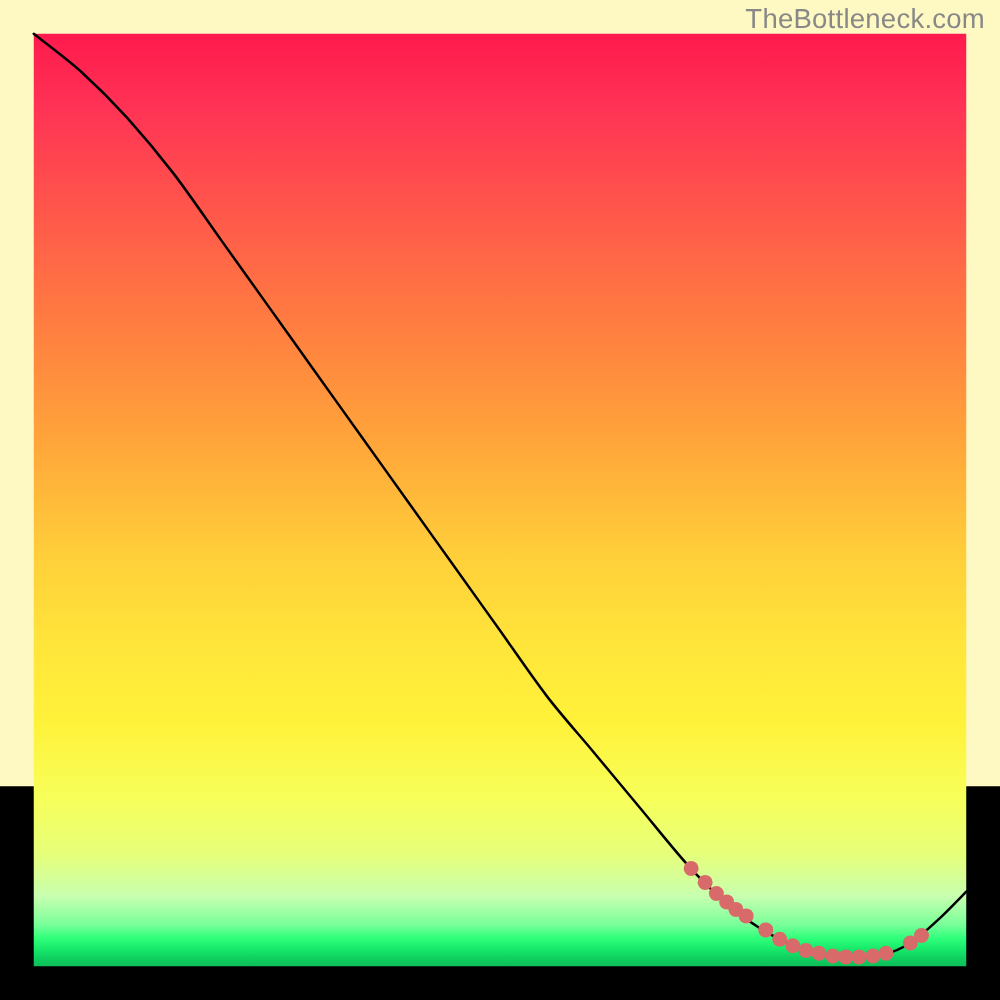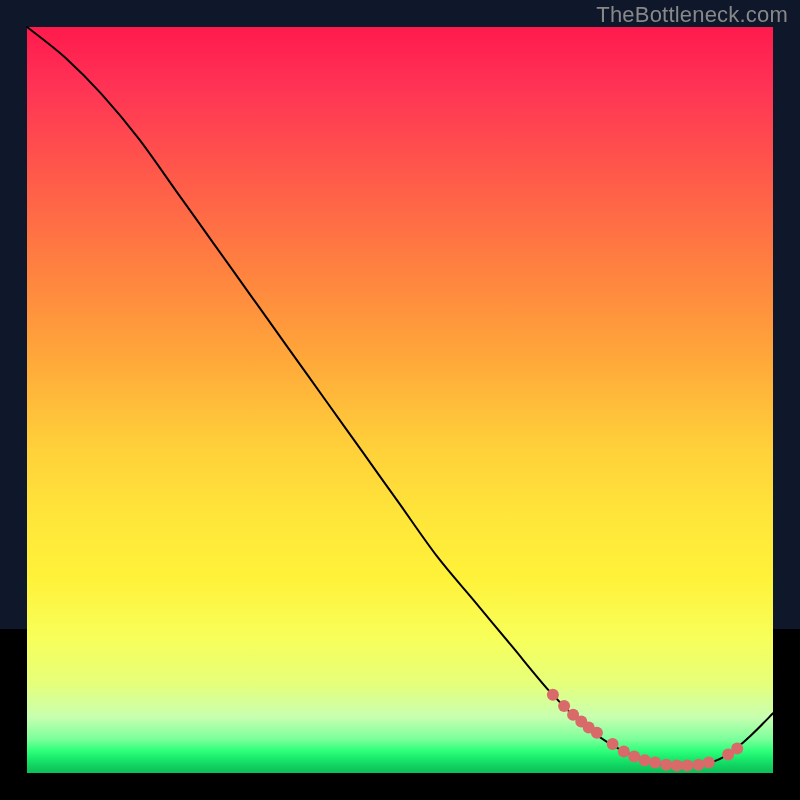--- a/index.html
+++ b/index.html
@@ -8,21 +8,21 @@
     width: 800px;
     height: 800px;
     background: #000;
     overflow: hidden;
     font-family: Arial, Helvetica, sans-serif;
   }
   .frame {
     position: relative;
     width: 800px;
     height: 629px;
-    background: #0f172a;
+    background: #fef9c3;
   }
   .watermark {
     position: absolute;
     top: 2px;
     right: 12px;
     color: #888;
     font-size: 22px;
     font-weight: 400;
     letter-spacing: 0.2px;
     z-index: 10;

